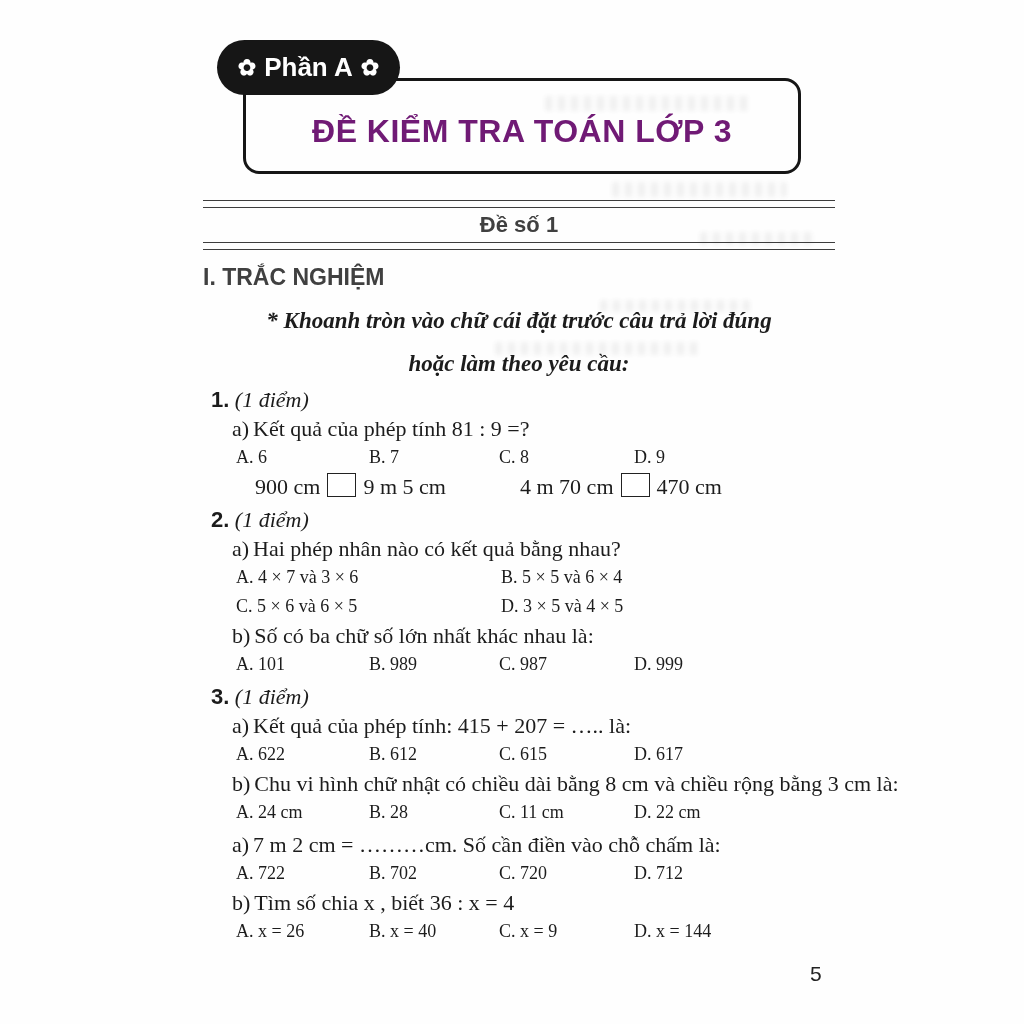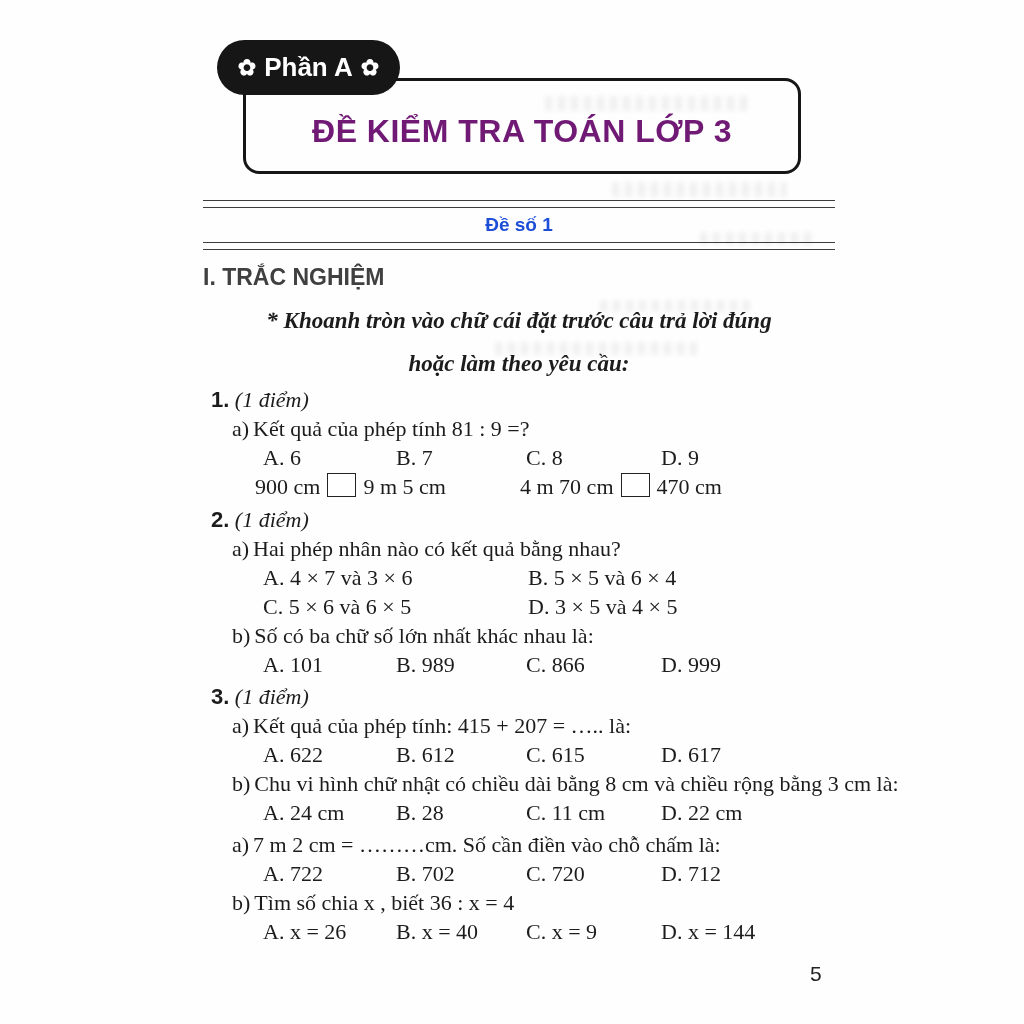--- a/index.html
+++ b/index.html
@@ -45,21 +45,21 @@
     font-size:32px;letter-spacing:.5px;color:#701a75;
     padding-top:10px;
   }
 
   .content{position:absolute;left:203px;top:200px;width:632px;z-index:2;}
 
   .rule{height:6px;border-top:1.8px solid #3d3d3d;border-bottom:1.8px solid #3d3d3d;}
   .exam-number{
     text-align:center;
     font-family:"Liberation Sans", sans-serif;font-weight:bold;
-    font-size:19px;line-height:34px;color:#1d4ed8;
+    font-size:22px;line-height:34px;color:#404040;
   }
 
   .section-heading{
     font-family:"Liberation Sans", sans-serif;font-weight:bold;
     font-size:23px;margin-top:12px;line-height:30px;color:#404040;
   }
 
   .instruction{
     text-align:center;
     font-weight:bold;font-style:italic;
@@ -74,21 +74,21 @@
   .q-num{
     font-family:"Liberation Sans", sans-serif;font-weight:bold;
     font-size:22px;font-style:normal;
   }
   .q-points{font-style:italic;font-size:22px;}
 
   .part-line{padding-left:29px;line-height:29px;font-size:22px;white-space:nowrap;font-family:Liberation Serif, serif;}
   .part-label{margin-right:4px;}
 
   .options{
-    margin-left:60px;line-height:29px;font-size:22px;
+    margin-left:33px;line-height:29px;font-size:18px;
     display:grid;grid-template-columns:133px 130px 135px auto;
     white-space:nowrap;
   }
   .options.two-col{grid-template-columns:265px auto;}
 
   .comparisons{
     margin-left:52px;line-height:30px;font-size:22px;
     display:grid;grid-template-columns:265px auto;
     white-space:nowrap;
   }
@@ -173,21 +173,21 @@
         <div class="options two-col">
           <span>C. 5 × 6 và 6 × 5</span>
           <span>D. 3 × 5 và 4 × 5</span>
         </div>
         <div class="part-line">
           <span class="part-label">b)</span><span>Số có ba chữ số lớn nhất khác nhau là:</span>
         </div>
         <div class="options">
           <span>A. 101</span>
           <span>B. 989</span>
-          <span>C. 866</span>
+          <span>C. 987</span>
           <span>D. 999</span>
         </div>
       </div>
 
       <div class="question">
         <div class="q-head">
           <span class="q-num">3.</span>
           <span class="q-points">(1 điểm)</span>
         </div>
         <div class="part-line">

